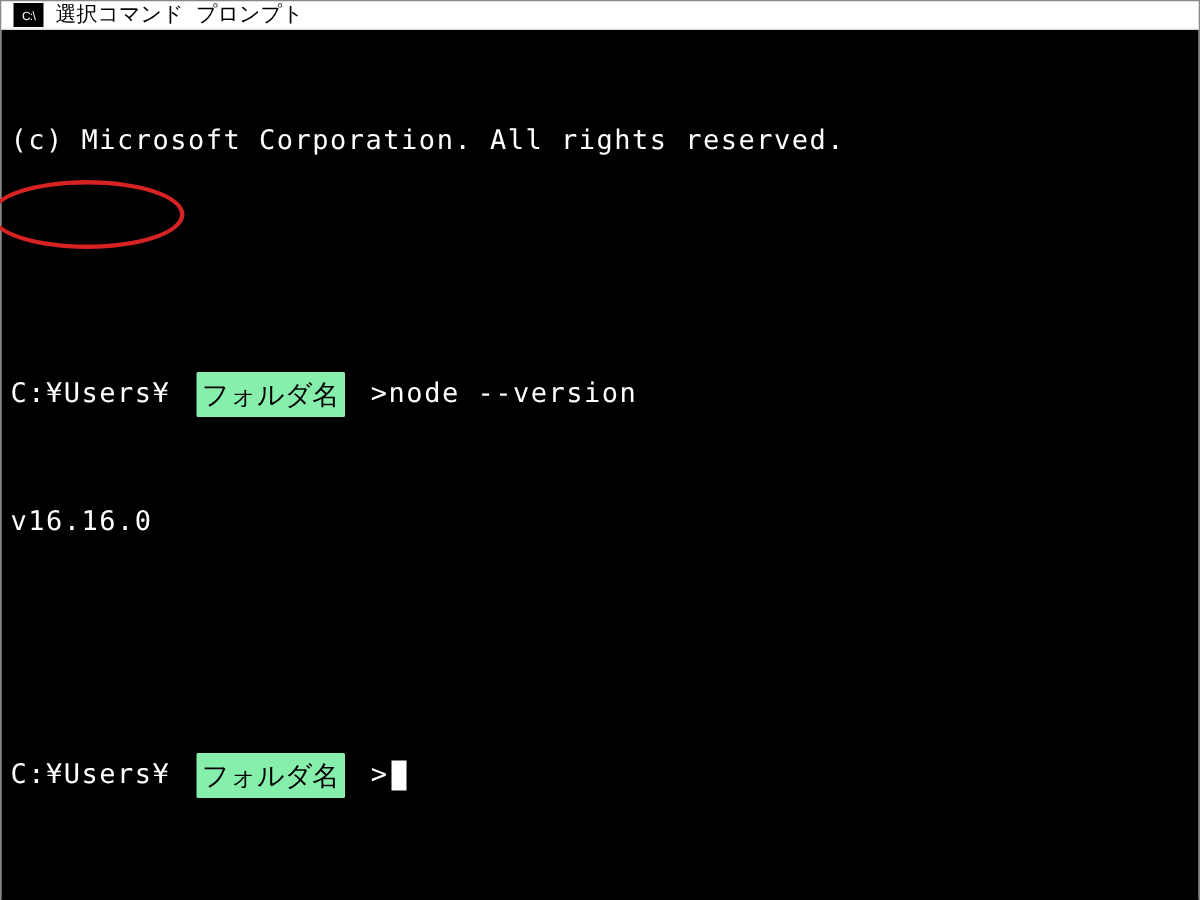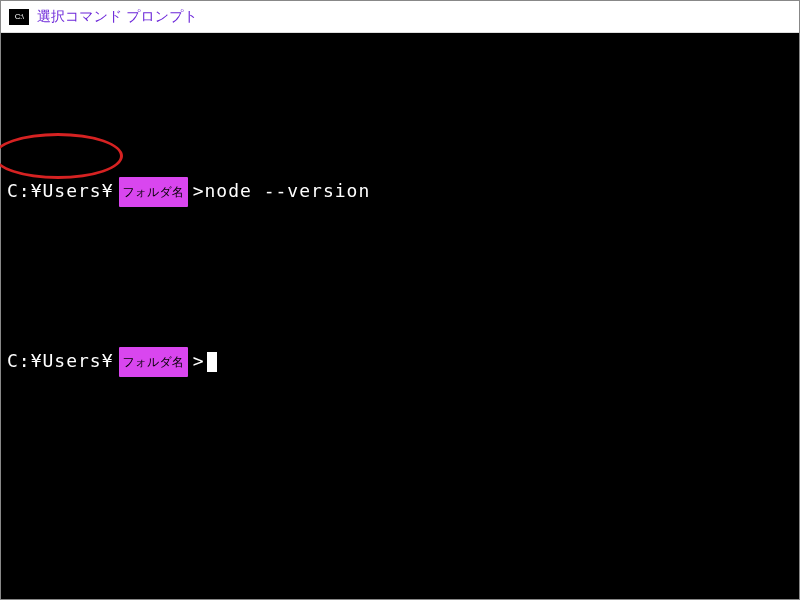--- a/index.html
+++ b/index.html
@@ -34,46 +34,46 @@
       color: #fff;
       font-size: 8px;
       display: flex;
       align-items: center;
       justify-content: center;
       font-family: sans-serif;
       letter-spacing: -0.5px;
     }
     .titlebar-text {
       font-size: 14px;
-      color: #6d28d9;
-      font-family: Liberation Sans, sans-serif;
+      color: #000000;
+      font-family: Liberation Mono, monospace;
     }
     .terminal {
       flex: 1;
       background: #000;
       color: #fff;
       padding: 4px 6px;
       font-size: 18px;
       line-height: 28px;
       letter-spacing: 1px;
       position: relative;
       white-space: pre;
     }
     .line { display: block; }
     .folder-placeholder {
       display: inline-block;
-      background: #d946ef;
+      background: #86efac;
       color: #000;
-      font-size: 12px;
+      font-size: 18px;
       padding: 1px 4px;
       vertical-align: middle;
       font-family: "Meiryo", sans-serif;
       letter-spacing: 0;
       border-radius: 1px;
-      margin: 0 5px;
+      margin: 0 17px;
     }
     .cursor {
       display: inline-block;
       width: 10px;
       height: 20px;
       background: #fff;
       vertical-align: middle;
       margin-left: 2px;
     }
     .annotation-circle {
@@ -85,20 +85,22 @@
   </style>
 </head>
 <body>
 
 <div class="window">
   <div class="titlebar">
     <div class="titlebar-icon">C:\</div>
     <div class="titlebar-text">選択コマンド プロンプト</div>
   </div>
   <div class="terminal">
+    <span class="line">(c) Microsoft Corporation. All rights reserved.</span>
     <span class="line"> </span>
     <span class="line"><span>C:¥Users¥</span><span class="folder-placeholder">フォルダ名</span><span>&gt;</span><span>node --version</span></span>
+    <span class="line">v16.16.0</span>
     <span class="line"> </span>
     <span class="line"><span>C:¥Users¥</span><span class="folder-placeholder">フォルダ名</span><span>&gt;</span><span class="cursor"></span></span>
 
     <div class="annotation-circle" style="left:-8px; top:100px; width:130px; height:46px;"></div>
   </div>
 </div>
 
 </body></html>

